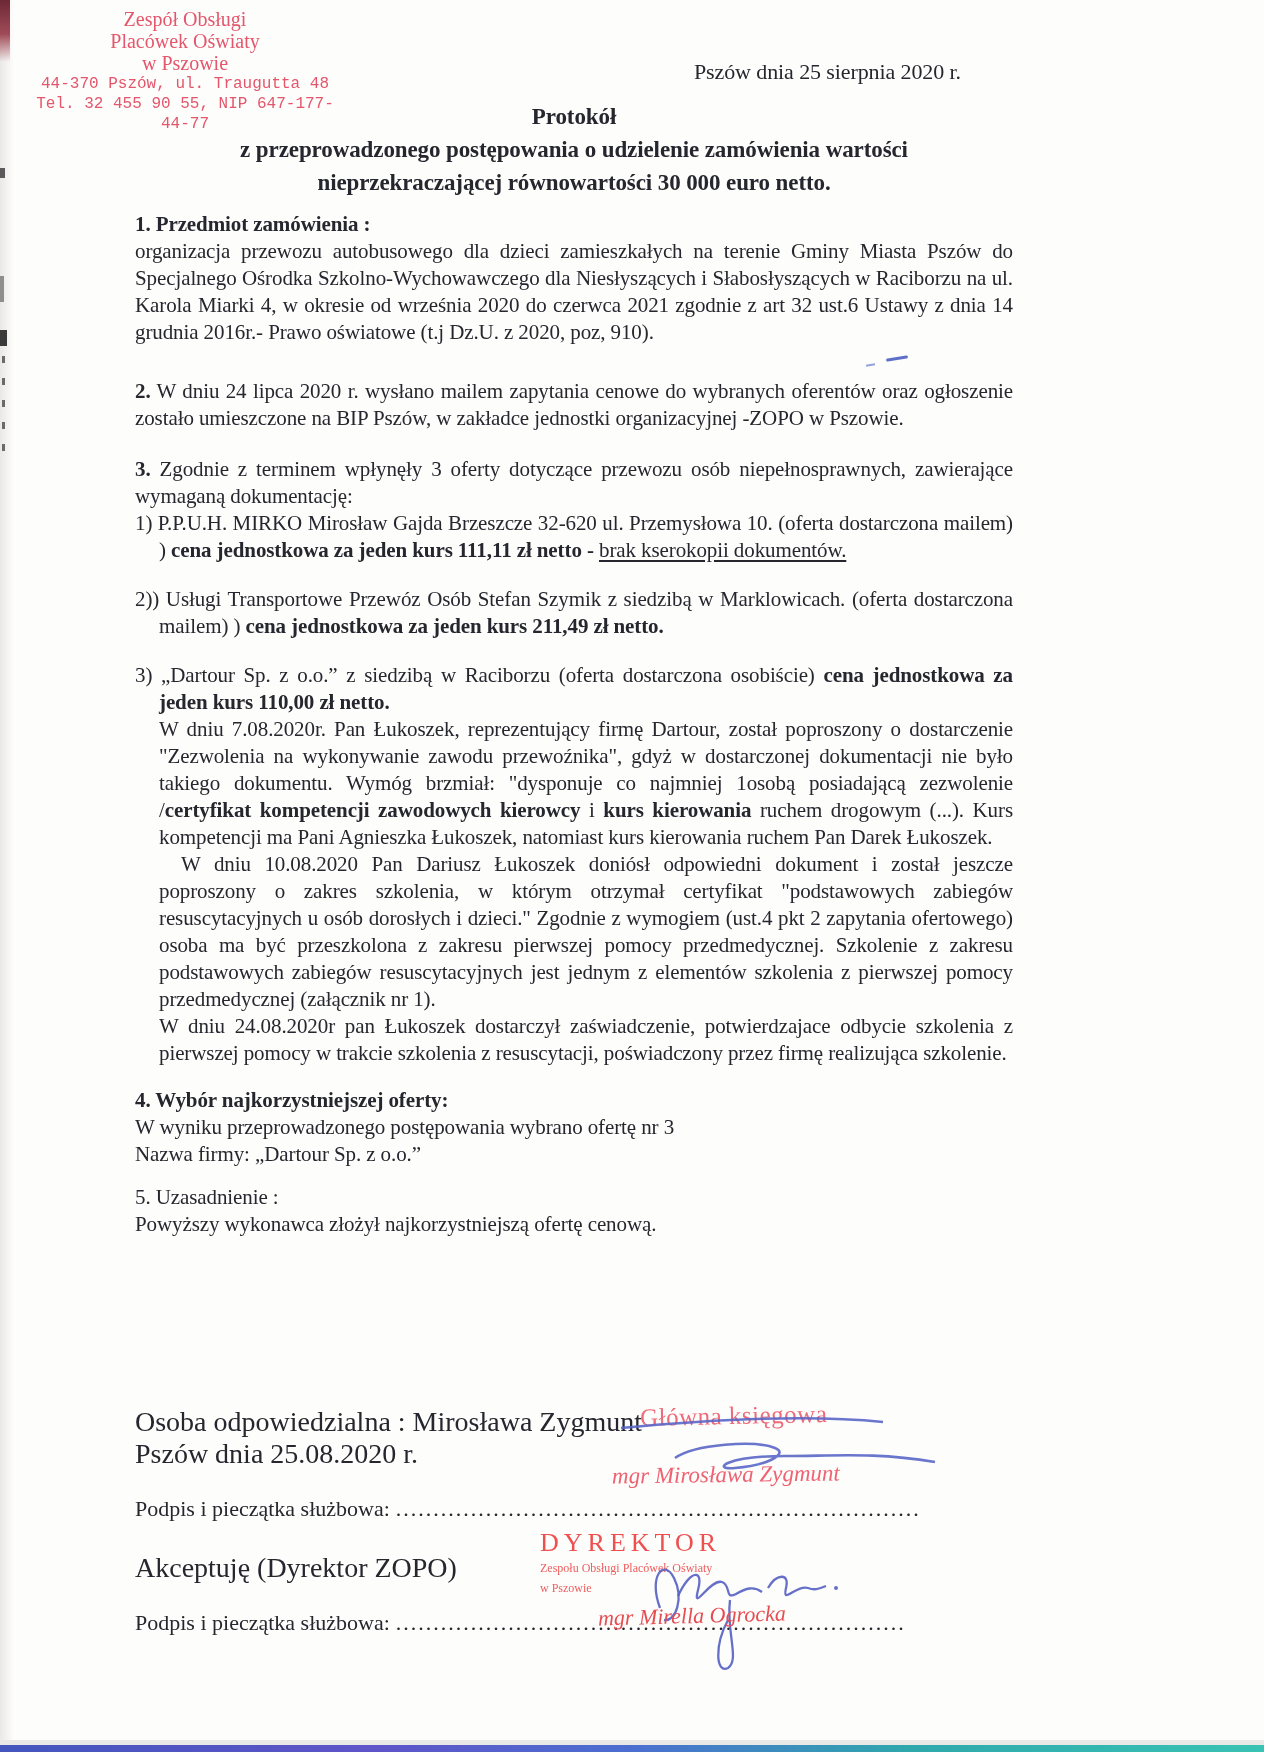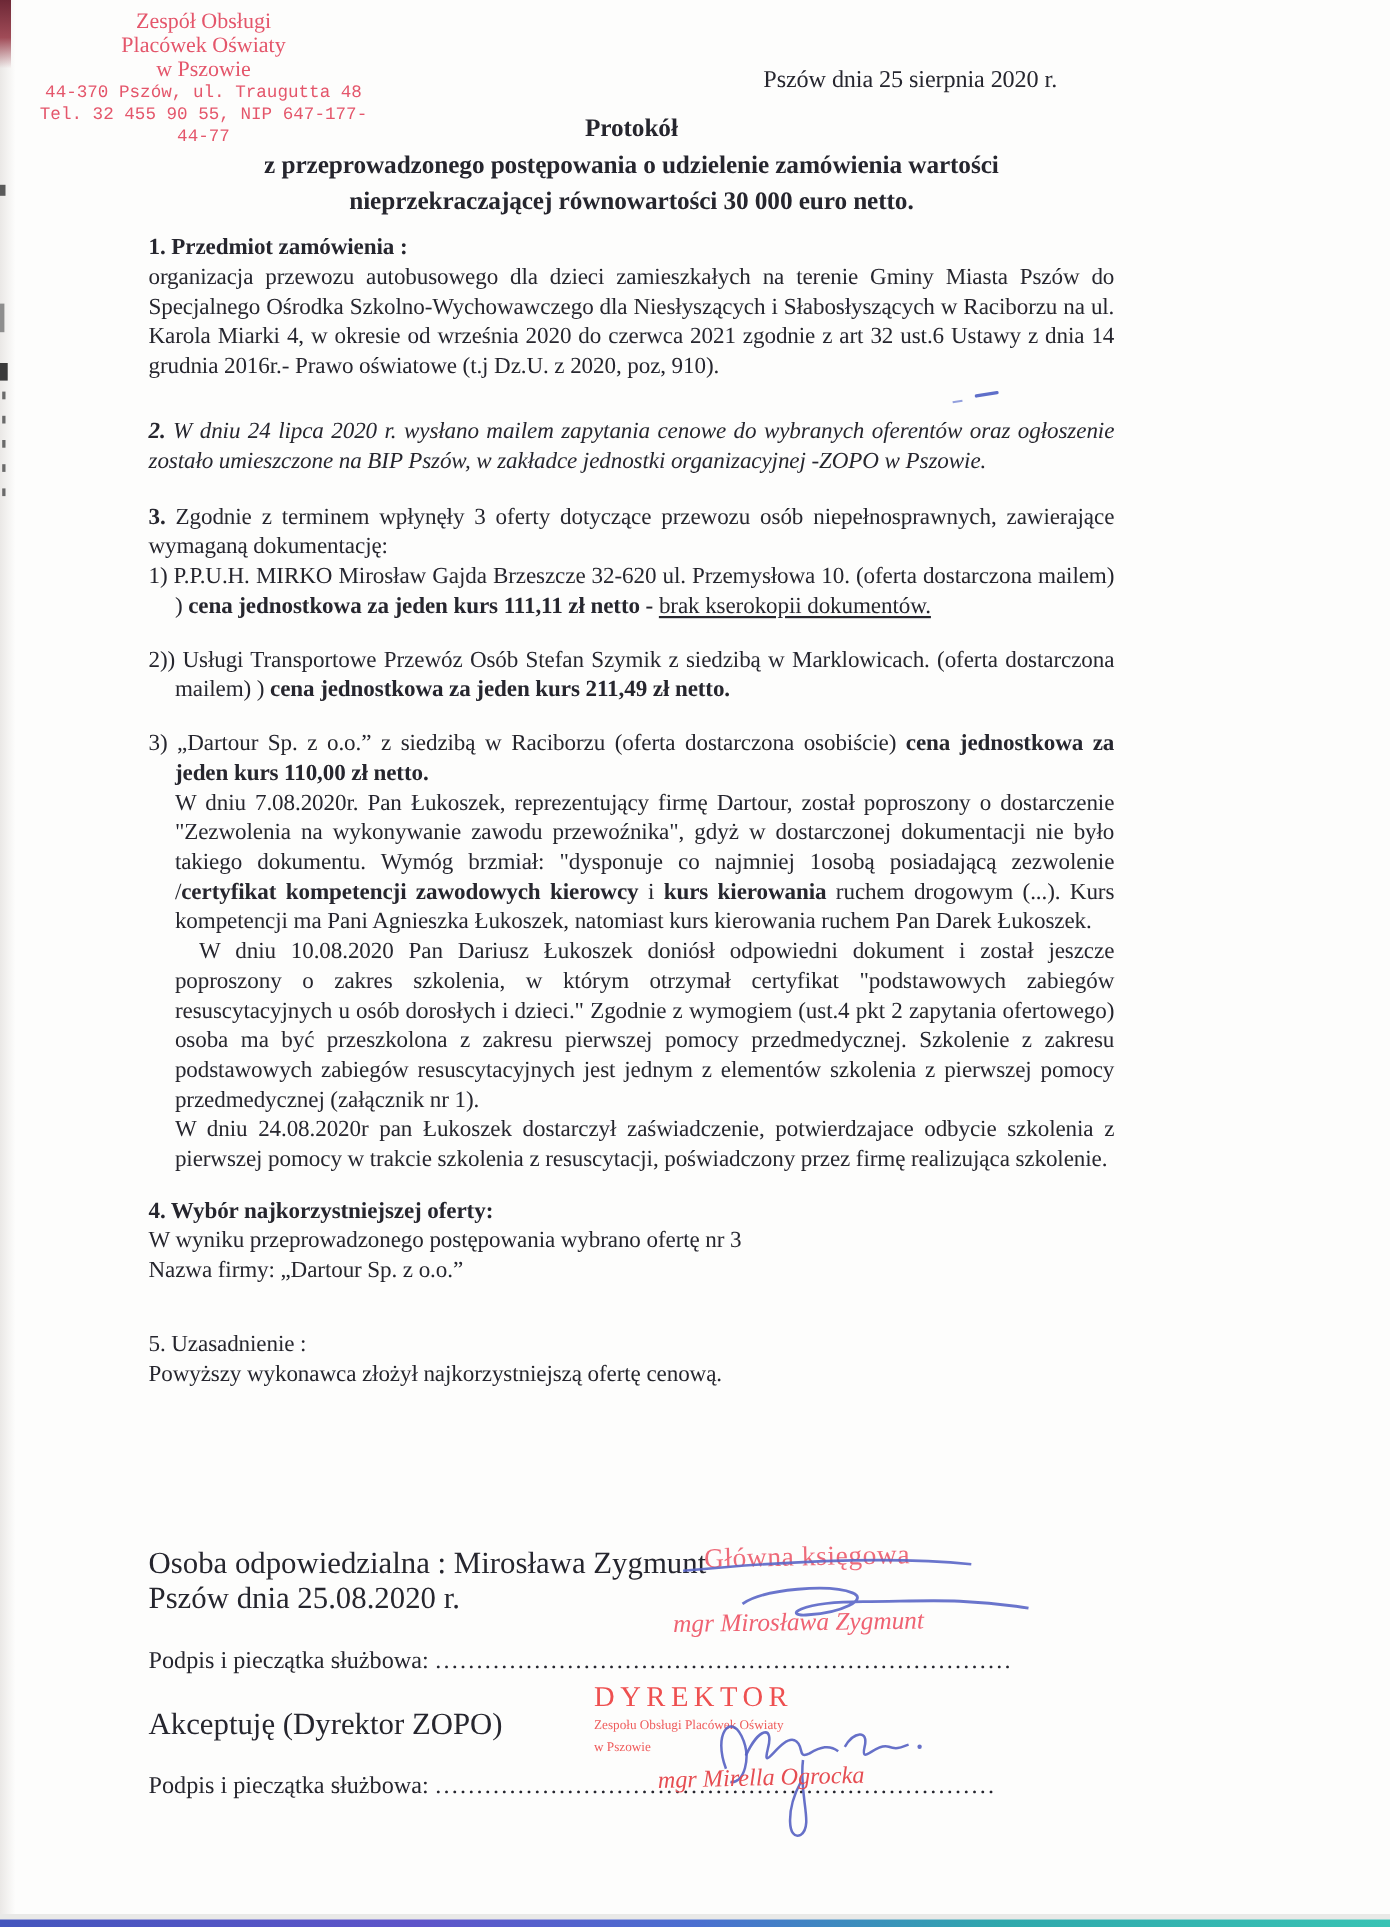--- a/index.html
+++ b/index.html
@@ -27,21 +27,21 @@
   .stamp-top{position:absolute;left:30px;top:8px;width:310px;text-align:center;color:#e4566b;line-height:22px;}
   .st-lg{font-size:20px;}
   .st-sm{font-size:16px;line-height:20px;font-family:Liberation Mono, monospace;}
   
   .content{position:absolute;left:135px;top:0;width:878px;font-size:21px;line-height:27px;
            text-align:justify;letter-spacing:-0.1px;}
   .dateline{margin-top:58px;margin-right:52px;text-align:right;font-size:22px;}
   .doc-title{margin-top:15px;text-align:center;font-weight:bold;font-size:23px;line-height:33px;text-align:center;}
   .head{font-weight:bold;}
   .mt20{margin-top:20px;} .mt22{margin-top:22px;} .mt24{margin-top:24px;}
-  .mt28{margin-top:12px;} .mt30{margin-top:40px;} .mt32{margin-top:32px;font-style:italic;}
+  .mt28{margin-top:12px;} .mt30{margin-top:16px;} .mt32{margin-top:32px;}
   .offer{padding-left:24px;text-indent:-24px;}
   .indent{margin-left:24px;}
   .ti{text-indent:22px;}
   u{text-underline-offset:3px;}
   
   .sig-left{position:absolute;left:135px;font-size:28px;}
   .l1{top:1406px;} .l2{top:1438px;} .l3{top:1552px;}
   .sig-row{position:absolute;left:135px;font-size:22px;white-space:nowrap;}
   .r1{top:1496px;} .r2{top:1610px;}
   .dots{letter-spacing:2px;margin-left:6px;}

